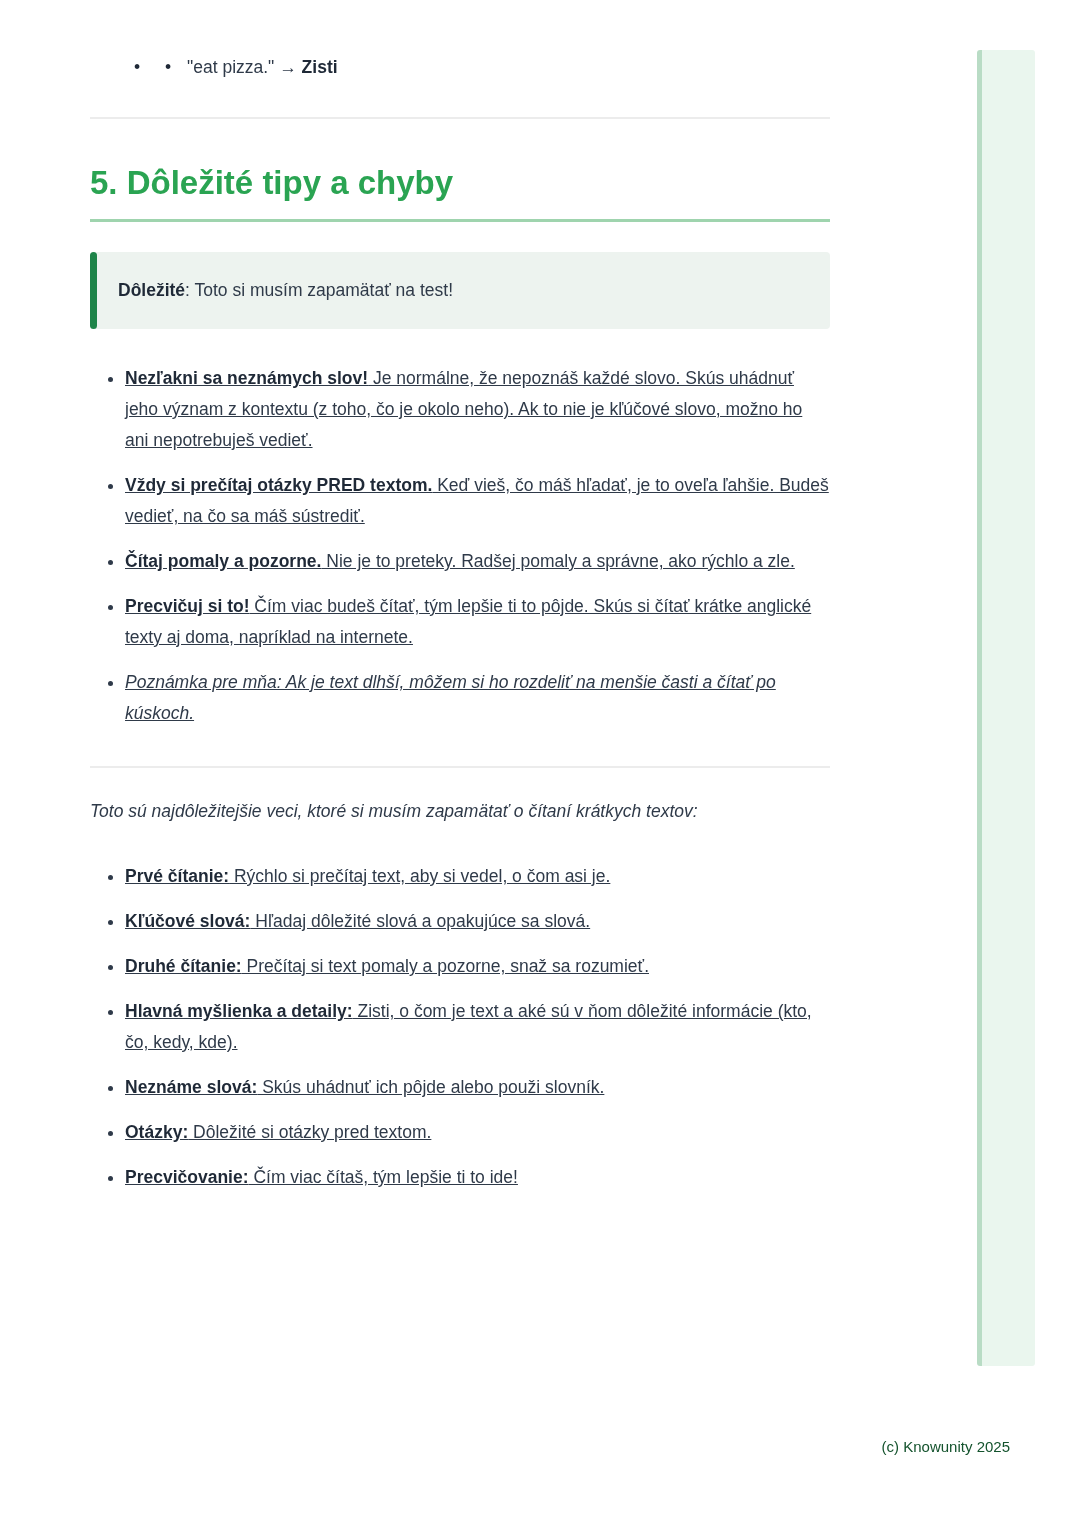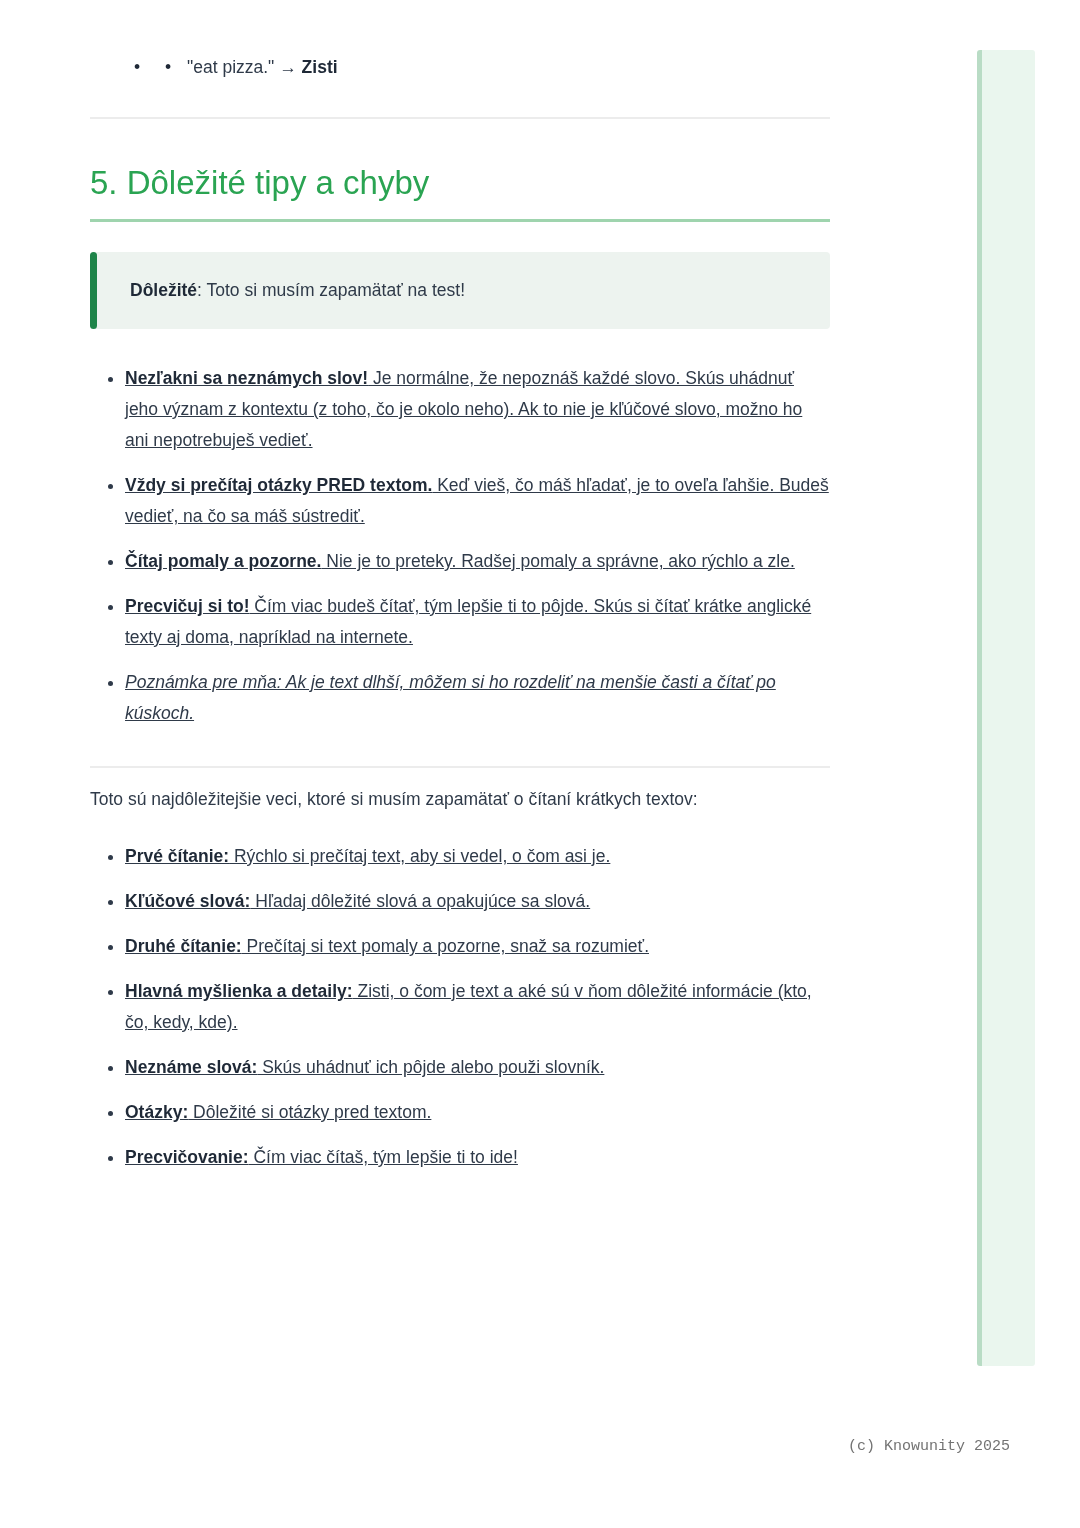--- a/index.html
+++ b/index.html
@@ -19,58 +19,58 @@
   .intro-item .d1{margin-left:44px;width:31px;}
   .intro-item .d2{width:22px;}
   .intro-item .intro-text{color:#2f3a49;}
 
   .divider{border:none;border-top:2px solid #ececec;margin:0;}
   .divider.first{margin-top:34px;}
   .divider.second{margin-top:37px;}
 
   h2{
     margin:44px 0 0 0;
-    font-size:33px;line-height:40px;font-weight:400;
+    font-size:33px;line-height:40px;font-weight:700;
     color:#2aa452;
     padding-bottom:16px;
     border-bottom:3px solid #9fd4ae;
   }
 
   .callout{
     position:relative;
     margin-top:30px;
     background:#edf3ef;
     border-radius:4px;
-    padding:23px 30px 23px 40px;
+    padding:23px 30px 23px 28px;
   }
   .callout::before{
     content:"";
     position:absolute;left:0;top:0;bottom:0;width:7px;
     background:#1e8449;border-radius:6px;
   }
   .callout p{margin:0;}
 
   ul{margin:34px 0 0 0;padding:0 0 0 35px;}
   ul li{margin-bottom:14px;text-decoration:underline;}
   ul li:last-child{margin-bottom:0;}
   li.italic{font-style:italic;}
 
-  p.section-intro{margin:16px 0 0 0;}
-  ul.summary{margin-top:26px;}
+  p.section-intro{margin:28px 0 0 0;font-style:italic;}
+  ul.summary{margin-top:34px;}
 
   .green-strip{
     position:absolute;top:50px;left:977px;width:58px;height:1316px;
     box-sizing:border-box;
     background:#eaf6ee;
     border-left:5px solid #b9dcc5;
     border-radius:3px;
   }
   .footer{
     position:absolute;top:1438px;right:70px;
-    font-size:15px;line-height:18px;color:#737373;font-family:Liberation Mono, monospace;
+    font-size:15px;line-height:18px;color:#14532d;
   }
 </style>
 </head>
 <body>
 
 <div class="content">
 
   <div class="intro-item">
     <span class="dot d1">•</span>
     <span class="dot d2">•</span>

